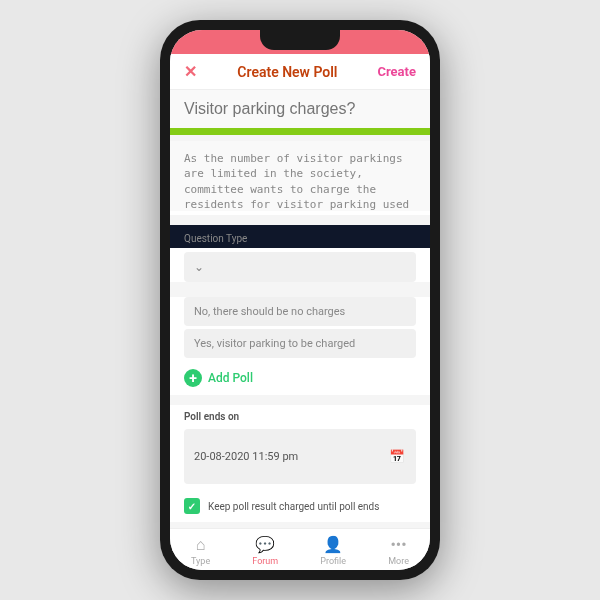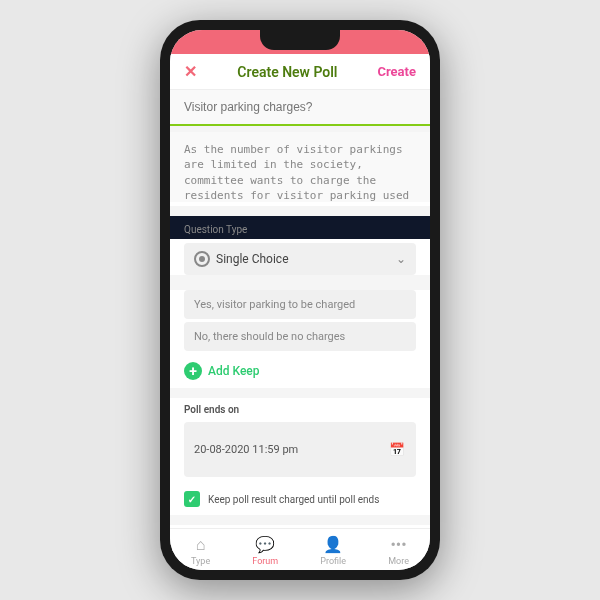--- a/index.html
+++ b/index.html
@@ -57,21 +57,21 @@
       align-items: center;
       justify-content: space-between;
       padding: 8px 14px;
       border-bottom: 1px solid #eee;
       flex-shrink: 0;
     }
 
     .header-title {
       font-size: 14px;
       font-weight: 600;
-      color: #4d7c0f;
+      color: #c2410c;
     }
 
     .close-btn {
       color: #f26878;
       font-size: 16px;
       font-weight: bold;
       cursor: pointer;
     }
 
     .create-btn {
@@ -92,24 +92,24 @@
     .section {
       background: white;
       margin-bottom: 6px;
     }
 
     .input-field {
       width: 100%;
       padding: 10px 14px;
       border: none;
       outline: none;
-      font-size: 12px;
+      font-size: 16px;
       color: #737373;
       background: #f9f9f9;
-      border-bottom: 2px solid #84cc16;
+      border-bottom: 7px solid #84cc16;
     }
 
     .textarea-field {
       width: 100%;
       padding: 10px 14px;
       border: none;
       outline: none;
       font-size: 11px;
       color: #888;
       background: #f9f9f9;
@@ -335,38 +335,32 @@
 
       <div class="section">
         <textarea class="textarea-field" readonly="" style="">As the number of visitor parkings are limited in the society, committee wants to charge the residents for visitor parking used by guests.</textarea>
       </div>
 
       <div class="bg-section"></div>
 
       <div class="section">
         <div class="section-label">Question Type</div>
         <div class="dropdown-container">
-          <div class="dropdown-left">
-            <div class="radio-icon">
-              <div class="radio-inner"></div>
-            </div>
-            <span class="dropdown-label">Single Choice</span>
-          </div>
           <span class="chevron">⌄</span>
         </div>
       </div>
 
       <div class="bg-section"></div>
 
       <div class="section">
+        <div class="answer-field">No, there should be no charges</div>
         <div class="answer-field">Yes, visitor parking to be charged</div>
-        <div class="answer-field">No, there should be no charges</div>
         <div class="add-more-btn">
           <div class="add-more-icon">+</div>
-          <span class="add-more-text">Add Keep</span>
+          <span class="add-more-text">Add Poll</span>
         </div>
       </div>
 
       <div class="bg-section"></div>
 
       <div class="section">
         <div class="poll-ends-label">Poll ends on</div>
         <div class="date-field">
           <span>20-08-2020 11:59 pm</span>
           <span class="calendar-icon">📅</span>

